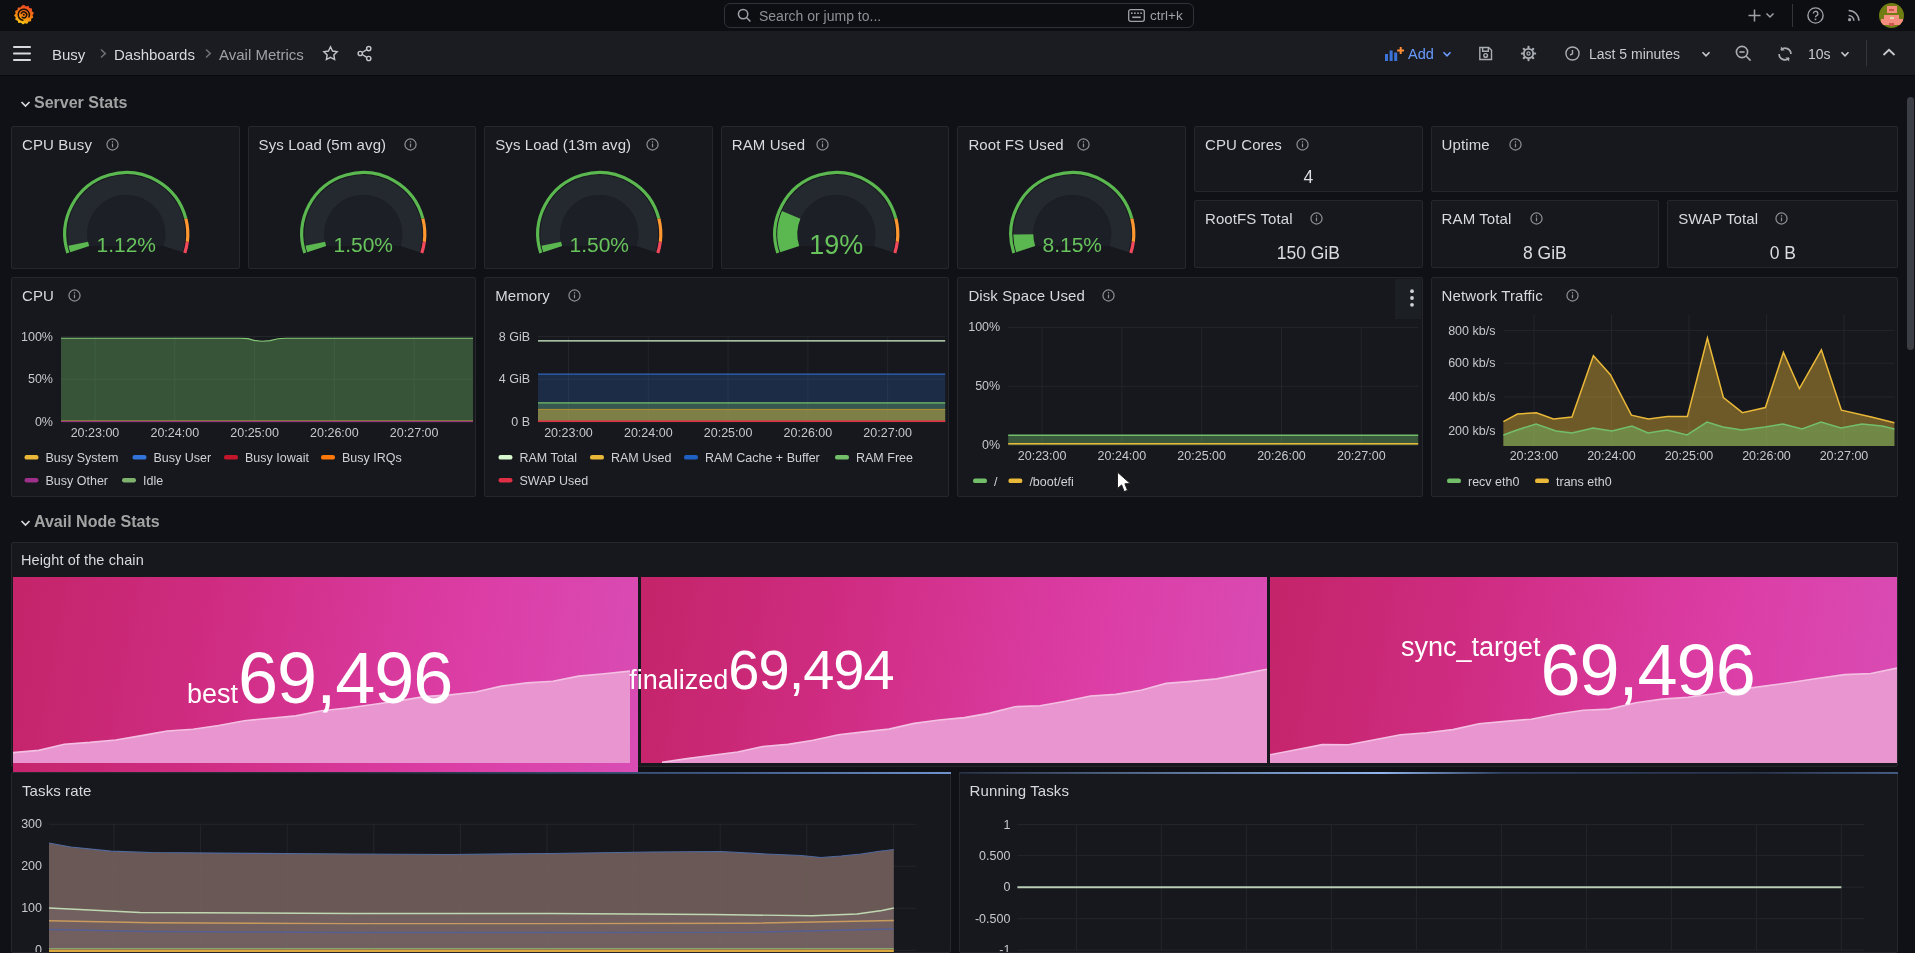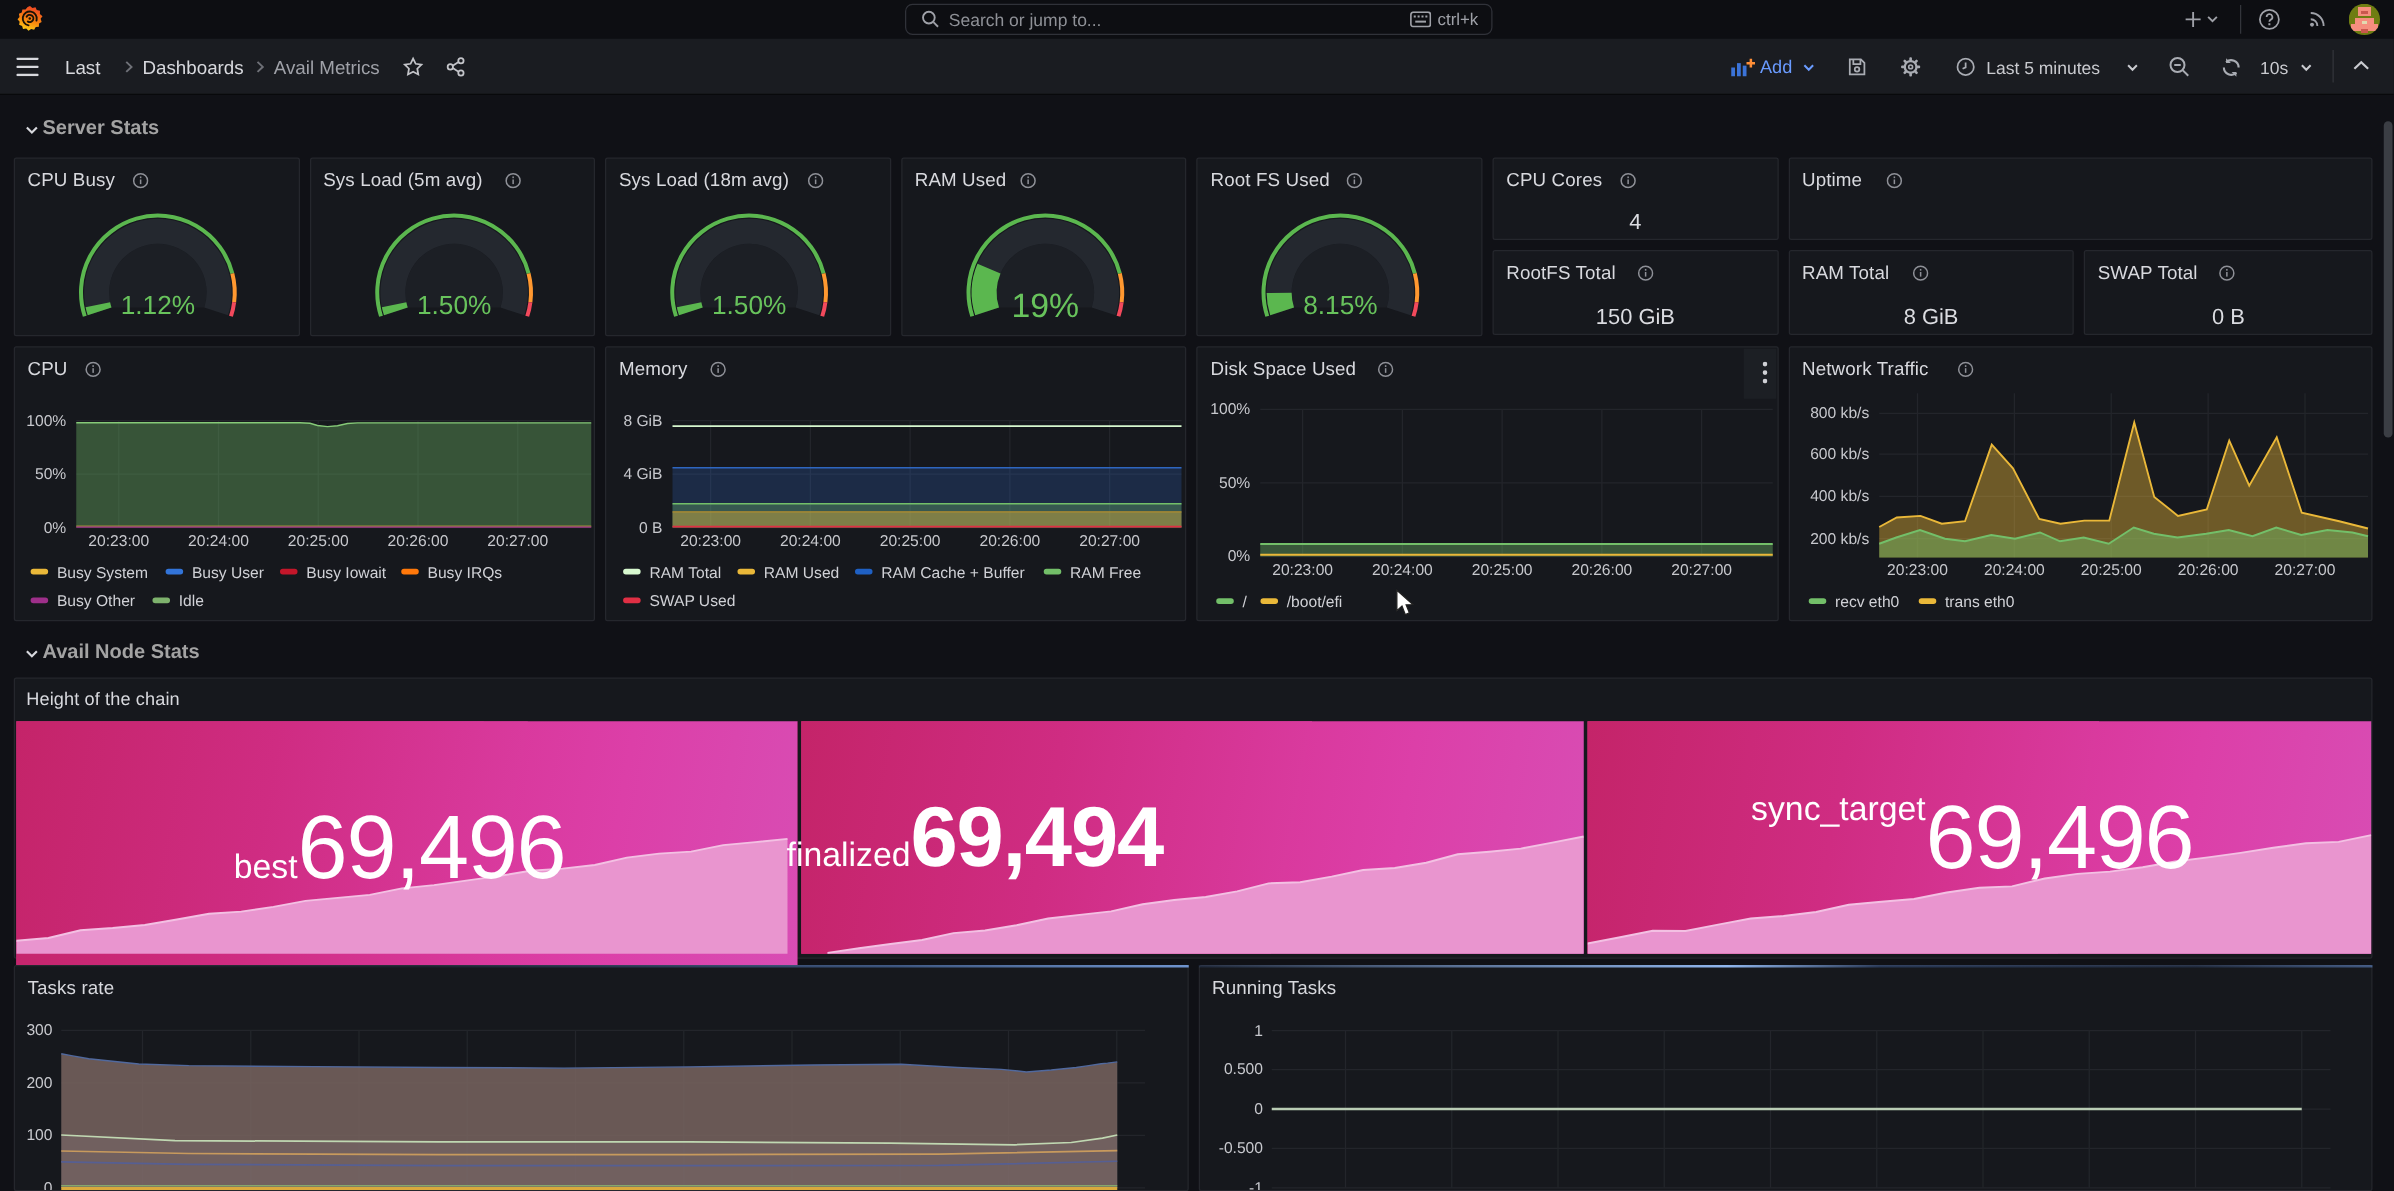--- a/index.html
+++ b/index.html
@@ -79,21 +79,21 @@
       <rect x="4" y="8.1" width="2" height="1.2" fill="#c9584e"></rect>
     </g>
   </svg>
 <svg class="abs" style="left:13px;top:46px" width="18" height="15" viewBox="0 0 18 15">
     <g fill="#d8d9de">
       <rect y="0" width="18" height="1.9" rx="0.9"></rect>
       <rect y="6.5" width="18" height="1.9" rx="0.9"></rect>
       <rect y="13" width="18" height="1.9" rx="0.9"></rect>
     </g>
   </svg>
-<div class="abs" style="left:52px;top:45.5px;font-size:15px;font-weight:500;color:#d8d9de">Last</div>
+<div class="abs" style="left:52px;top:45.5px;font-size:15px;font-weight:500;color:#d8d9de">Busy</div>
 <svg class="abs" style="left:99px;top:48px" width="8" height="11" viewBox="0 0 8 11">
     <path d="M2 1.5 L6.2 5.5 L2 9.5" fill="none" stroke="#6e7077" stroke-width="1.6"></path>
   </svg>
 <div class="abs" style="left:114px;top:45.5px;font-size:15px;font-weight:500;color:#d8d9de">Dashboards</div>
 <svg class="abs" style="left:204px;top:48px" width="8" height="11" viewBox="0 0 8 11">
     <path d="M2 1.5 L6.2 5.5 L2 9.5" fill="none" stroke="#6e7077" stroke-width="1.6"></path>
   </svg>
 <div class="abs" style="left:219px;top:45.5px;font-size:15px;font-weight:400;color:#9fa1a8">Avail Metrics</div>
 <svg class="abs" style="left:322px;top:45px" width="17" height="17" viewBox="0 0 24 24">
     <path d="M12 2.6 l2.9 5.9 6.5 .95 -4.7 4.6 1.1 6.5 -5.8-3.1 -5.8 3.1 1.1-6.5 -4.7-4.6 6.5-.95 z" fill="none" stroke="#c3c4c9" stroke-width="2"></path>
@@ -206,21 +206,21 @@
 <div class="panel" style="left:484.2px;top:126px;width:228.6px;height:143px">
     <svg class="abs" style="left:0;top:0" width="228.6" height="141" viewBox="0 0 228.6 141">
       <path d="M 77.21 119.05 A 39 39 0 1 1 151.39 119.05 Z" fill="#1c1f25"></path>
       <path d="M 67.70 122.14 A 49.00 49.00 0 1 1 160.90 122.14" fill="none" stroke="#24282f" stroke-width="20"></path>
       <path d="M 67.70 122.14 A 49.00 49.00 0 0 1 66.28 116.77" fill="none" stroke="#5bb74f" stroke-width="20"></path>
       <path d="M 55.81 126.00 A 61.50 61.50 0 1 1 173.87 91.71" fill="none" stroke="#5bb74f" stroke-width="3.2"></path>
       <path d="M 173.87 91.71 A 61.50 61.50 0 0 1 175.32 114.71" fill="none" stroke="#ff9830" stroke-width="3.2"></path>
       <path d="M 175.32 114.71 A 61.50 61.50 0 0 1 172.79 126.00" fill="none" stroke="#f2495c" stroke-width="3.2"></path>
       <text x="114.3" y="124.6" text-anchor="middle" font-size="21" font-weight="500" fill="#68c35c" font-family="Liberation Sans,sans-serif">1.50%</text>
     </svg>
-    <div class="ptitle" style="left:10px;top:9px">Sys Load (18m avg)</div>
+    <div class="ptitle" style="left:10px;top:9px">Sys Load (13m avg)</div>
     <svg class="abs" style="left:161px;top:11px" width="13" height="13" viewBox="0 0 14 14">
       <circle cx="7" cy="7" r="6" fill="none" stroke="#8e9097" stroke-width="1.3"></circle>
       <rect x="6.35" y="6" width="1.3" height="4" fill="#8e9097"></rect>
       <rect x="6.35" y="3.4" width="1.3" height="1.5" fill="#8e9097"></rect>
     </svg>
   </div>
 <div class="panel" style="left:720.8px;top:126px;width:228.6px;height:143px">
     <svg class="abs" style="left:0;top:0" width="228.6" height="141" viewBox="0 0 228.6 141">
       <path d="M 77.21 119.05 A 39 39 0 1 1 151.39 119.05 Z" fill="#1c1f25"></path>
       <path d="M 67.70 122.14 A 49.00 49.00 0 1 1 160.90 122.14" fill="none" stroke="#24282f" stroke-width="20"></path>
@@ -480,21 +480,21 @@
     </div>
   </div>
 <div class="abs" style="left:641.3px;top:577px;width:626px;height:186px;background:linear-gradient(100deg,#c42469 0%,#cf2c82 32%,#d93a9e 62%,#d9041600 62%),linear-gradient(100deg,#cb2a78 0%,#d5308d 40%,#dc3fa8 75%,#d84db4 100%)">
     <svg class="abs" style="left:0;top:0" width="626" height="186" viewBox="0 0 626 186">
       <polygon points="21.0,185.3 46.2,181.6 71.4,178.2 96.6,175.0 121.8,169.5 147.0,167.4 172.2,163.2 197.5,157.8 222.7,154.9 247.9,152.1 273.1,146.4 298.3,143.0 323.5,140.6 348.7,136.1 373.9,129.7 399.1,128.8 424.3,124.3 449.5,119.0 474.8,117.4 500.0,113.2 525.2,106.4 550.4,104.4 575.6,101.9 600.8,97.1 626.0,92.2 626.0,188.0 21.0,188.0" fill="#e995cf"></polygon>
       <polyline points="21.0,185.3 46.2,181.6 71.4,178.2 96.6,175.0 121.8,169.5 147.0,167.4 172.2,163.2 197.5,157.8 222.7,154.9 247.9,152.1 273.1,146.4 298.3,143.0 323.5,140.6 348.7,136.1 373.9,129.7 399.1,128.8 424.3,124.3 449.5,119.0 474.8,117.4 500.0,113.2 525.2,106.4 550.4,104.4 575.6,101.9 600.8,97.1 626.0,92.2" fill="none" stroke="#f3c0e3" stroke-width="1.6"></polyline>
     </svg>
     <div class="abs" style="left:0;top:0;width:100%;height:100%;display:flex;align-items:center;justify-content:flex-start">
       <div style="display:flex;align-items:baseline;margin-left:-12px">
         <span style="font-size:27px;color:#fff;line-height:1">finalized</span>
-        <span style="font-size:68px;font-weight:700;color:#fff;line-height:1;letter-spacing:-1px">69,494</span>
+        <span style="font-size:56px;font-weight:400;color:#fff;line-height:1;letter-spacing:-1px">69,494</span>
       </div>
     </div>
   </div>
 <div class="abs" style="left:1270.3px;top:577px;width:627px;height:186px;background:linear-gradient(100deg,#c42469 0%,#cf2c82 32%,#d93a9e 62%,#d9041600 62%),linear-gradient(100deg,#cb2a78 0%,#d5308d 40%,#dc3fa8 75%,#d84db4 100%)">
     <svg class="abs" style="left:0;top:0" width="627" height="186" viewBox="0 0 627 186">
       <polygon points="0.0,177.8 26.1,172.8 52.2,167.6 78.4,167.7 104.5,162.7 130.6,157.8 156.8,155.8 182.9,152.6 209.0,146.8 235.1,144.4 261.2,142.2 287.4,137.0 313.5,133.2 339.6,132.1 365.8,125.8 391.9,122.1 418.0,120.3 444.1,116.8 470.2,112.2 496.4,108.9 522.5,105.3 548.6,101.2 574.8,97.6 600.9,96.5 627.0,91.1 627.0,188.0 0.0,188.0" fill="#e995cf"></polygon>
       <polyline points="0.0,177.8 26.1,172.8 52.2,167.6 78.4,167.7 104.5,162.7 130.6,157.8 156.8,155.8 182.9,152.6 209.0,146.8 235.1,144.4 261.2,142.2 287.4,137.0 313.5,133.2 339.6,132.1 365.8,125.8 391.9,122.1 418.0,120.3 444.1,116.8 470.2,112.2 496.4,108.9 522.5,105.3 548.6,101.2 574.8,97.6 600.9,96.5 627.0,91.1" fill="none" stroke="#f3c0e3" stroke-width="1.6"></polyline>
     </svg>
     <div class="abs" style="left:0;top:0;width:100%;height:100%;display:flex;align-items:center;justify-content:center">
       <div style="display:flex;align-items:flex-start;margin-left:-12px">

